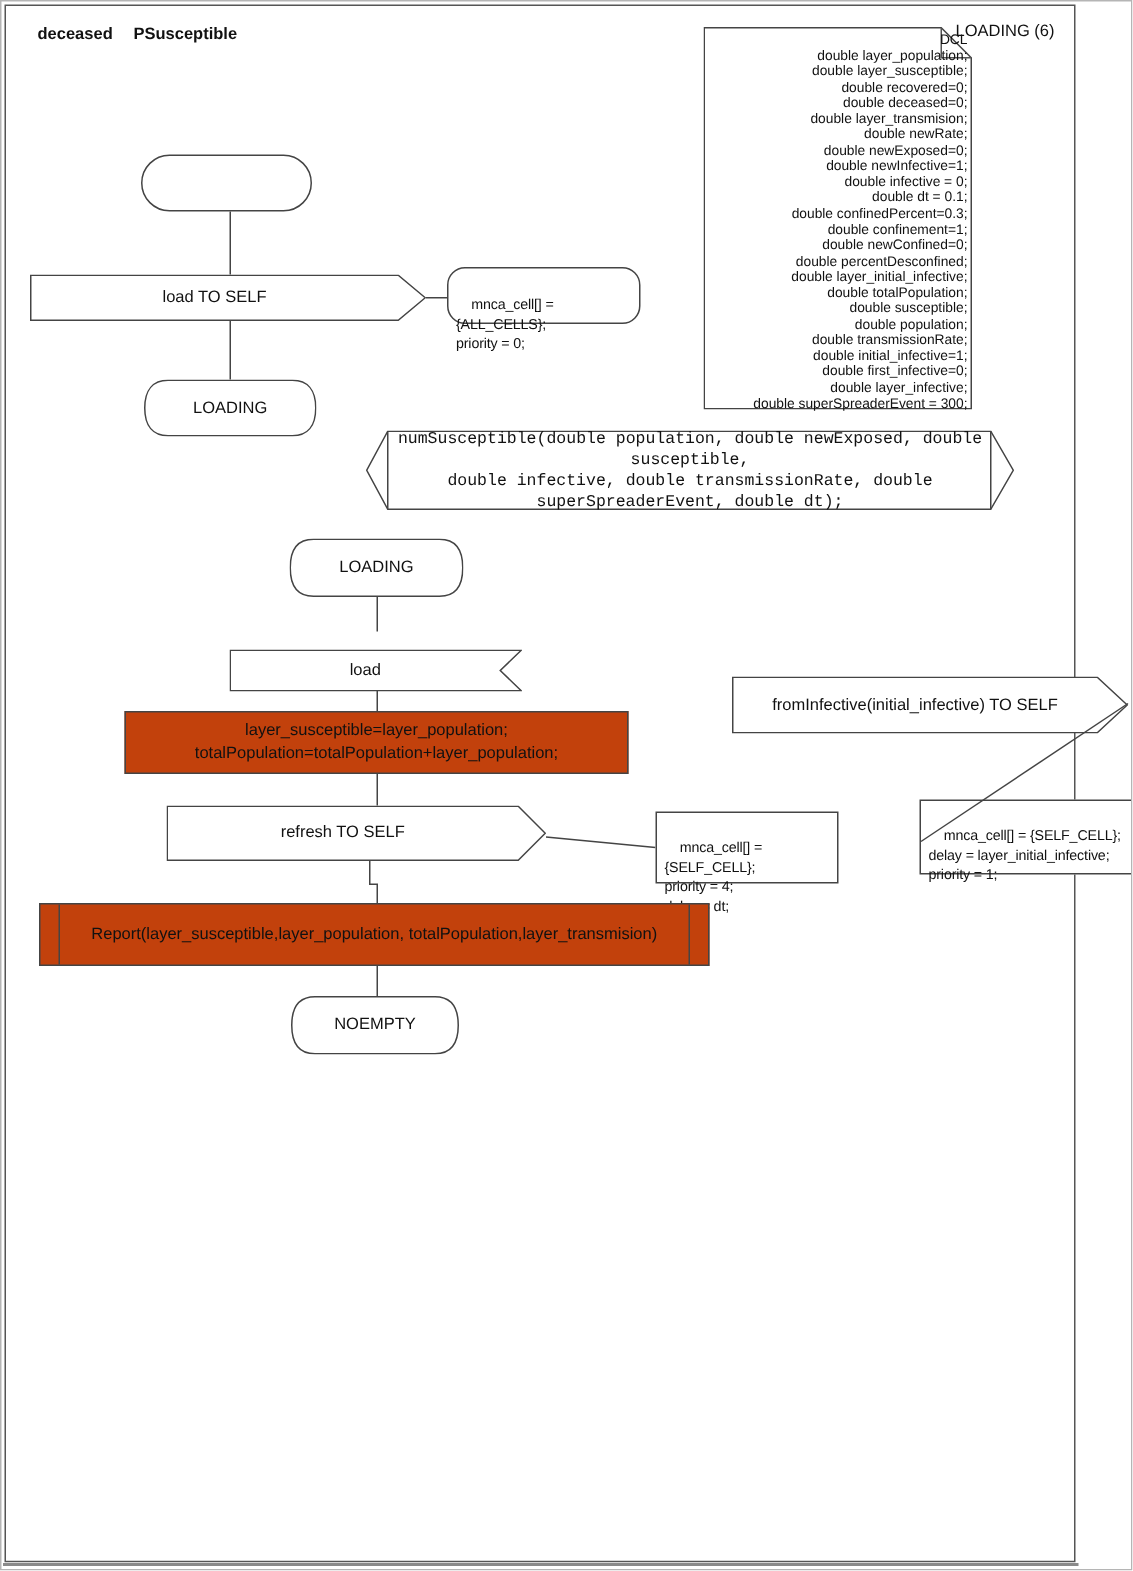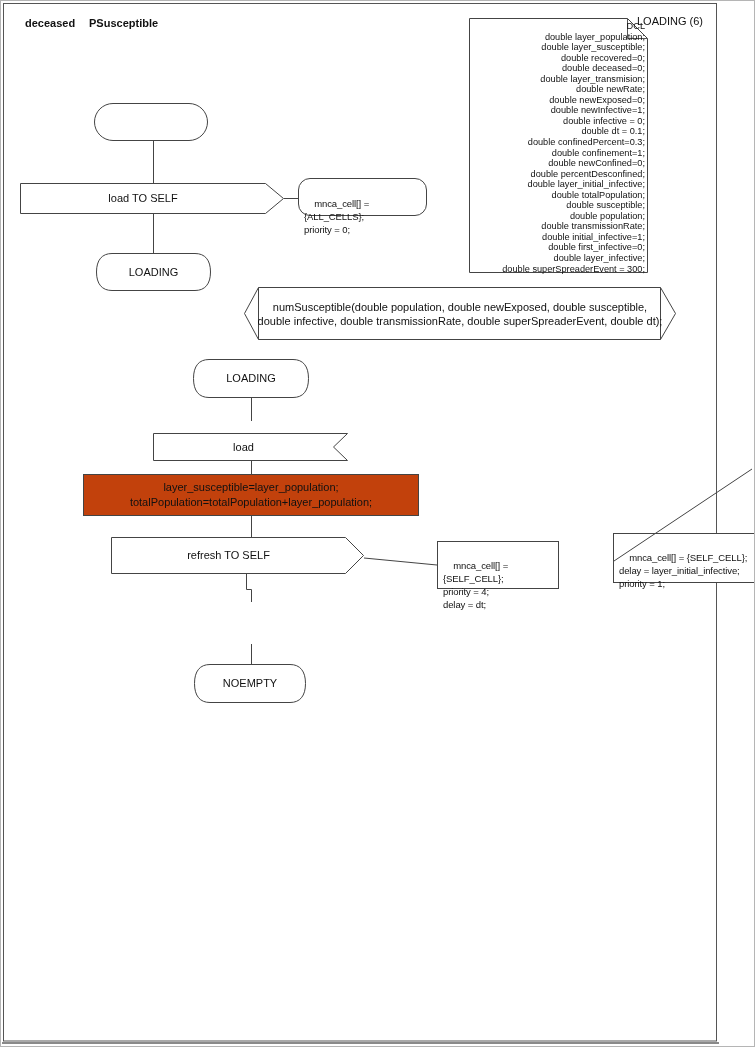--- a/index.html
+++ b/index.html
@@ -41,21 +41,21 @@
   #n-comment-frominf{left:612px;top:532px;width:142px;height:50px;}
   
   #n-output-load{left:19px;top:182px;width:264px;height:31px;}
   #n-output-load .lbl{left:0;top:0;width:246px;height:31px;}
   #n-state-loading1{left:95px;top:252px;width:115px;height:38px;}
   #n-state-loading1 .lbl{inset:0;}
   #n-dcl{left:468px;top:17px;width:179px;height:255px;}
   #n-dcl .dcl-text{position:absolute;left:5px;top:3px;right:3px;font-size:9.2px;
     line-height:10.55px;white-space:pre-line;text-align:right;z-index:2;}
   #n-procdecl{left:243px;top:286px;width:432px;height:53px;}
-  #n-procdecl .lbl{inset:0;line-height:14px;}
+  #n-procdecl .lbl{inset:0;line-height:14px;font-family:Liberation Mono, monospace;}
   #n-state-loading2{left:192px;top:358px;width:116px;height:39px;}
   #n-state-loading2 .lbl{inset:0;}
   #n-input-load{left:152px;top:420px;width:195px;height:28px;margin-top:12px;}
   #n-input-load .lbl{left:0;top:0;width:181px;height:28px;}
   #n-task .lbl{inset:0;line-height:15px;}
   #n-output-refresh{left:110px;top:536px;width:253px;height:37px;}
   #n-output-refresh .lbl{left:0;top:0;width:235px;height:37px;}
   #n-report .lbl{inset:0;}
   #n-state-noempty{left:193px;top:663px;width:112px;height:39px;}
   #n-state-noempty .lbl{inset:0;}
@@ -172,28 +172,39 @@
     </svg>
     <div class="lbl">refresh TO SELF</div>
   </div>
 
   <div class="comment" id="n-comment-refresh">
     <span class="pre">mnca_cell[] = {SELF_CELL};
 priority = 4;
 delay = dt;</span>
   </div>
 
+  <div class="node rect-node" id="n-report">
+    <div class="call-bar l"></div>
+    <div class="call-bar r"></div>
+    <div class="lbl">Report(layer_susceptible,layer_population, totalPopulation,layer_transmision)</div>
+  </div>
 
   <div class="node" id="n-state-noempty">
     <svg class="shape" width="112" height="39">
       <path d="M16,0.5 H96 C106,0.5 111.5,7 111.5,19.5 C111.5,32 106,38.5 96,38.5 H16 C6,38.5 0.5,32 0.5,19.5 C0.5,7 6,0.5 16,0.5 Z" fill="#fff" stroke="#444"></path>
     </svg>
     <div class="lbl">NOEMPTY</div>
   </div>
 
+  <div class="node" id="n-output-frominf">
+    <svg class="shape" width="264" height="38">
+      <polygon points="0.5,0.5 243.5,0.5 263.5,19 243.5,37.5 0.5,37.5" fill="#fff" stroke="#444"></polygon>
+    </svg>
+    <div class="lbl">fromInfective(initial_infective) TO SELF</div>
+  </div>
 
   <div class="comment" id="n-comment-frominf">
     <span class="pre">mnca_cell[] = {SELF_CELL};
 delay = layer_initial_infective;
 priority = 1;</span>
   </div>
 
   <svg id="top-layer" class="layer" viewBox="0 0 755 1047">
     <path d="M751,468 L613,560" stroke="#444" fill="none"></path>
   </svg>

